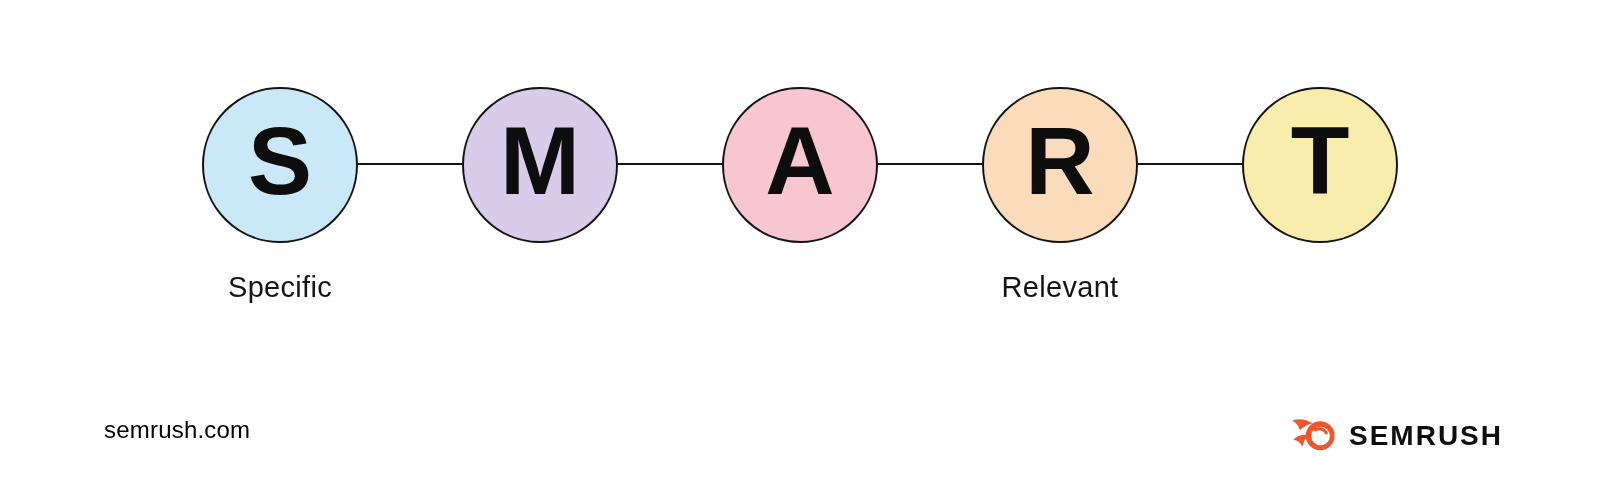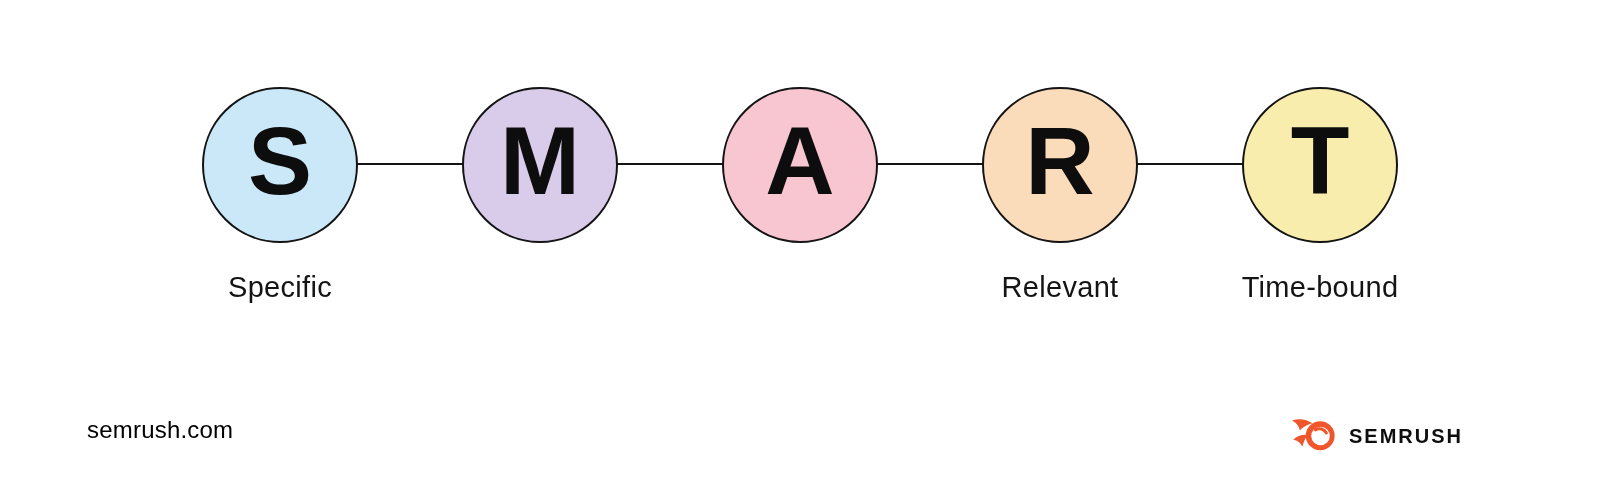--- a/index.html
+++ b/index.html
@@ -70,41 +70,41 @@
   }
   .node-label span {
     white-space: nowrap;
     font-size: 29px;
     font-weight: 400;
     color: #141414;
     letter-spacing: 0.3px;
   }
   .site-url {
     position: absolute;
-    left: 87px;
+    left: 104px;
     top: 416px;
     font-size: 24px;
     color: #000000;
     letter-spacing: 0.2px;
   }
   .brand-logo {
     position: absolute;
     left: 1292px;
     top: 416px;
     display: flex;
     align-items: center;
     gap: 13px;
   }
   .brand-icon {
     width: 44px;
     height: 38px;
     display: block;
   }
   .brand-wordmark {
-    font-size: 20px;
+    font-size: 28px;
     font-weight: 700;
     color: #0e0e0e;
     letter-spacing: 2px;
     line-height: 1;
     padding-top: 2px;
   }
 </style>
 </head>
 <body>
 
@@ -141,23 +141,20 @@
       </div>
       <div class="node-label">
         <span>Relevant</span>
       </div>
     </div>
 
     <div class="node">
       <div class="circle" style="background: rgb(248, 237, 173);">
         <span class="circle-letter">T</span>
       </div>
-      <div class="node-label">
-        <span>Time-bound</span>
-      </div>
     </div>
 
   </div>
 
   <div class="site-url">semrush.com</div>
 
   <div class="brand-logo">
     <svg class="brand-icon" viewBox="0 0 64 54" xmlns="http://www.w3.org/2000/svg">
 
       <circle cx="41" cy="28" r="21" class="ic-fill" fill="#F0562B"></circle>

